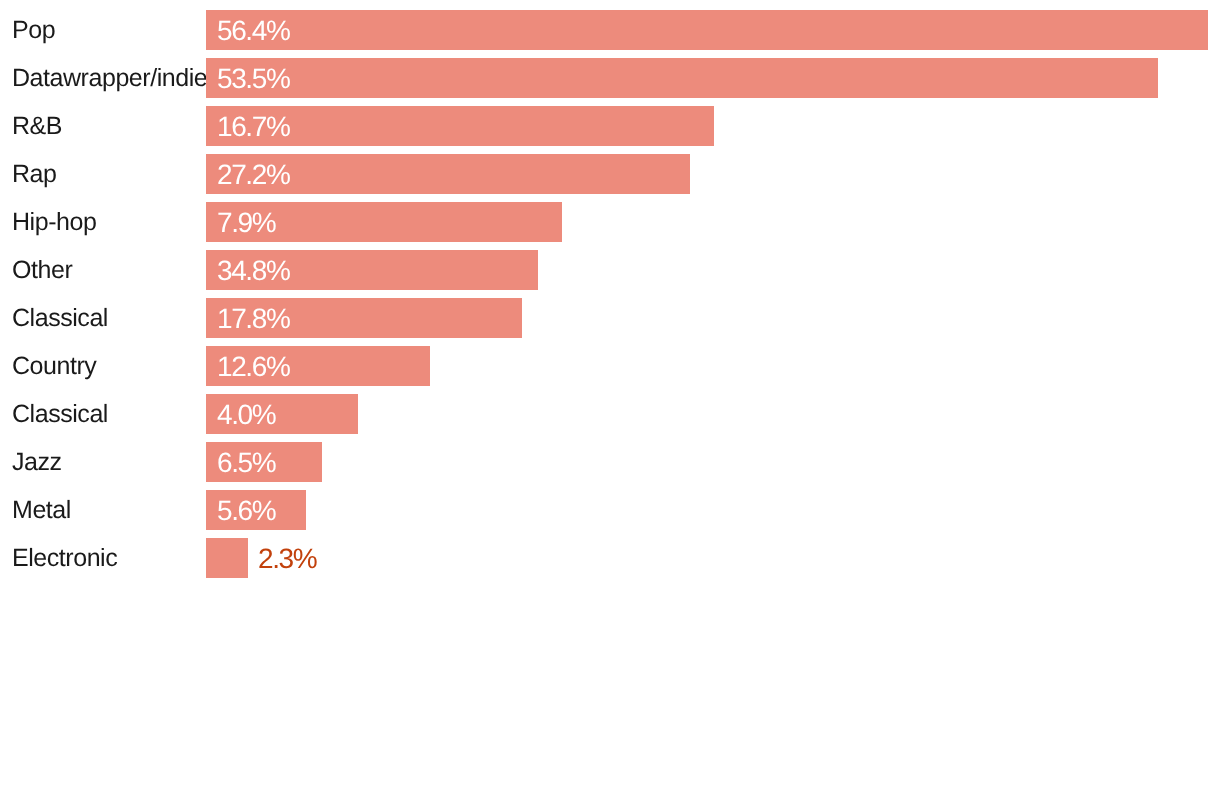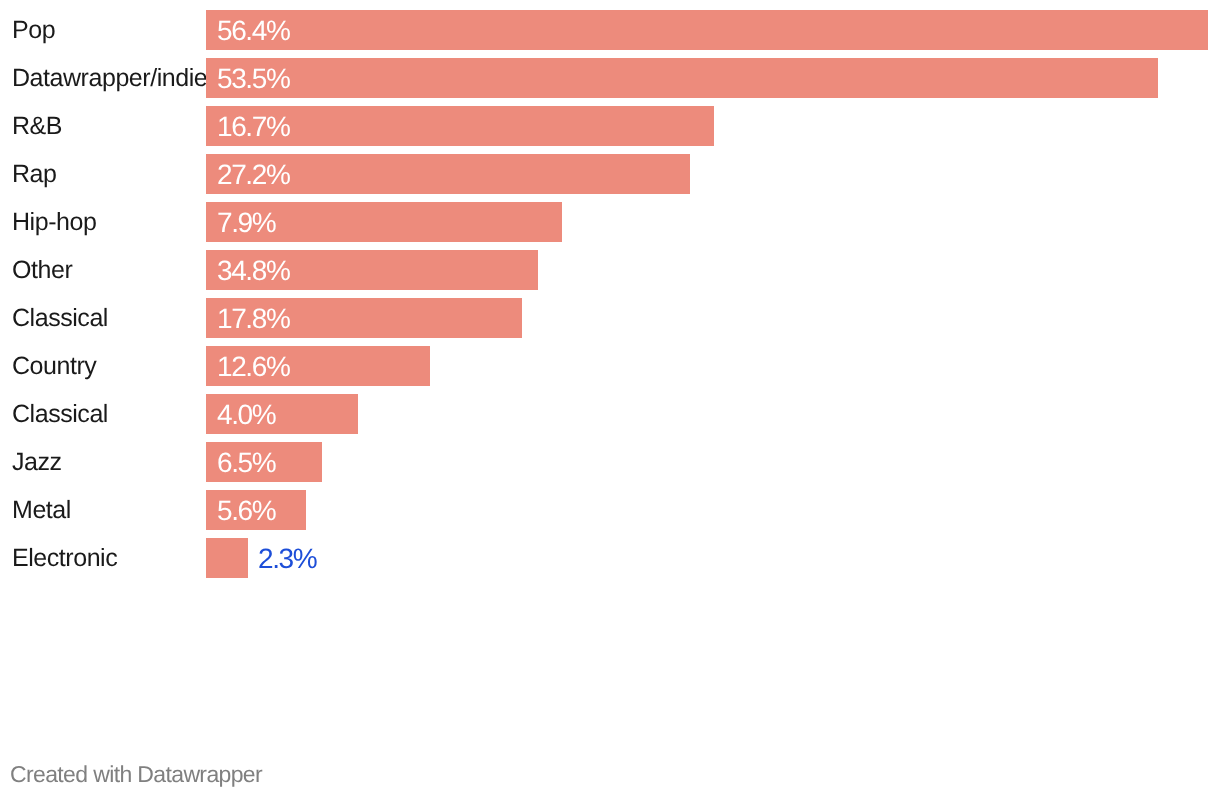--- a/index.html
+++ b/index.html
@@ -11,21 +11,21 @@
   .cat,.val,.footer{will-change:transform;text-align:right;}
   .chart{position:relative;width:1220px;height:798px;background:#ffffff;}
   .plot{position:absolute;left:0;top:10.15px;width:1220px;}
   .row{position:relative;height:48px;}
   .cat{position:absolute;left:11.8px;top:0.55px;height:39.4px;line-height:39.4px;
        font-size:25px;color:#1a1a1a;white-space:nowrap;letter-spacing:-0.45px;}
   .bar{position:absolute;left:206px;top:0;height:39.4px;background:#ed8b7c;width:0;}
   .val{position:absolute;top:0.55px;height:39.4px;line-height:39.4px;font-size:28px;
        white-space:nowrap;letter-spacing:-1.4px;}
   .val.inside{left:217px;color:#ffffff;}
-  .val.outside{color:#1d4ed8;}
+  .val.outside{color:#c2410c;}
   .footer{position:absolute;left:10.3px;top:760.8px;font-size:23px;color:#808080;
           white-space:nowrap;letter-spacing:-0.63px;}
 </style>
 </head>
 <body>
 
 <div class="chart">
   <div class="plot" id="plot">
     <div class="row">
       <div class="cat">Pop</div>
@@ -81,14 +81,13 @@
       <div class="cat">Metal</div>
       <div class="bar" style="width: 100px; background: rgb(237, 139, 124);"></div>
       <div class="val inside">5.6%</div>
     </div>
     <div class="row">
       <div class="cat">Electronic</div>
       <div class="bar" style="width: 42px; background: rgb(237, 139, 124);"></div>
       <div class="val outside" style="left: 257.5px;">2.3%</div>
     </div>
   </div>
-  <div class="footer">Created with Datawrapper</div>
 </div>
 
 </body></html>

